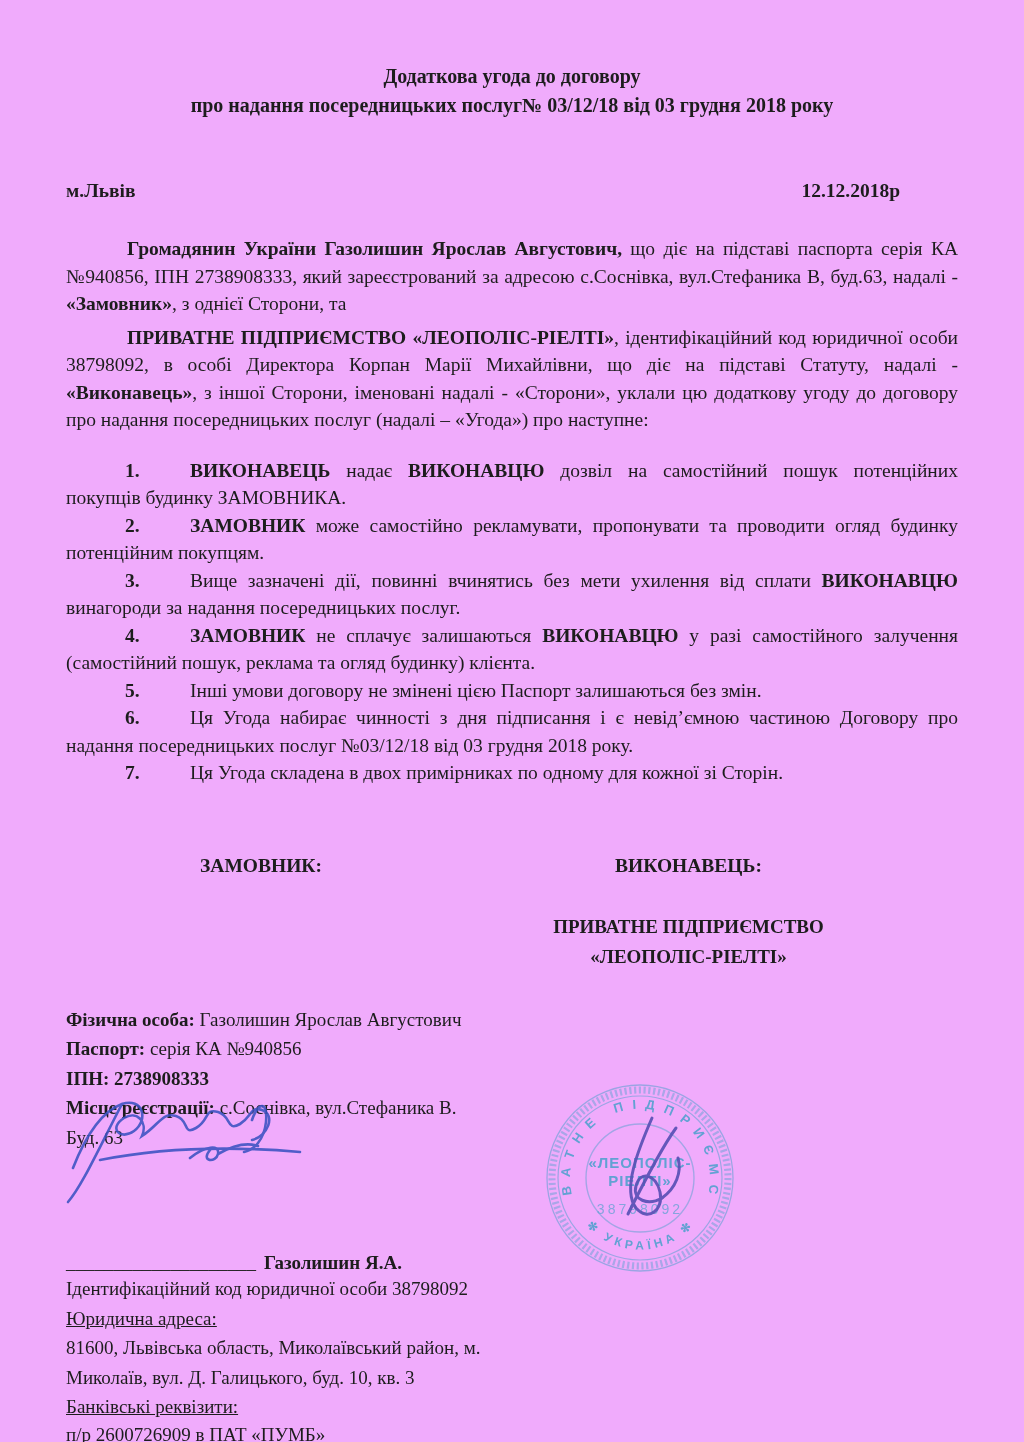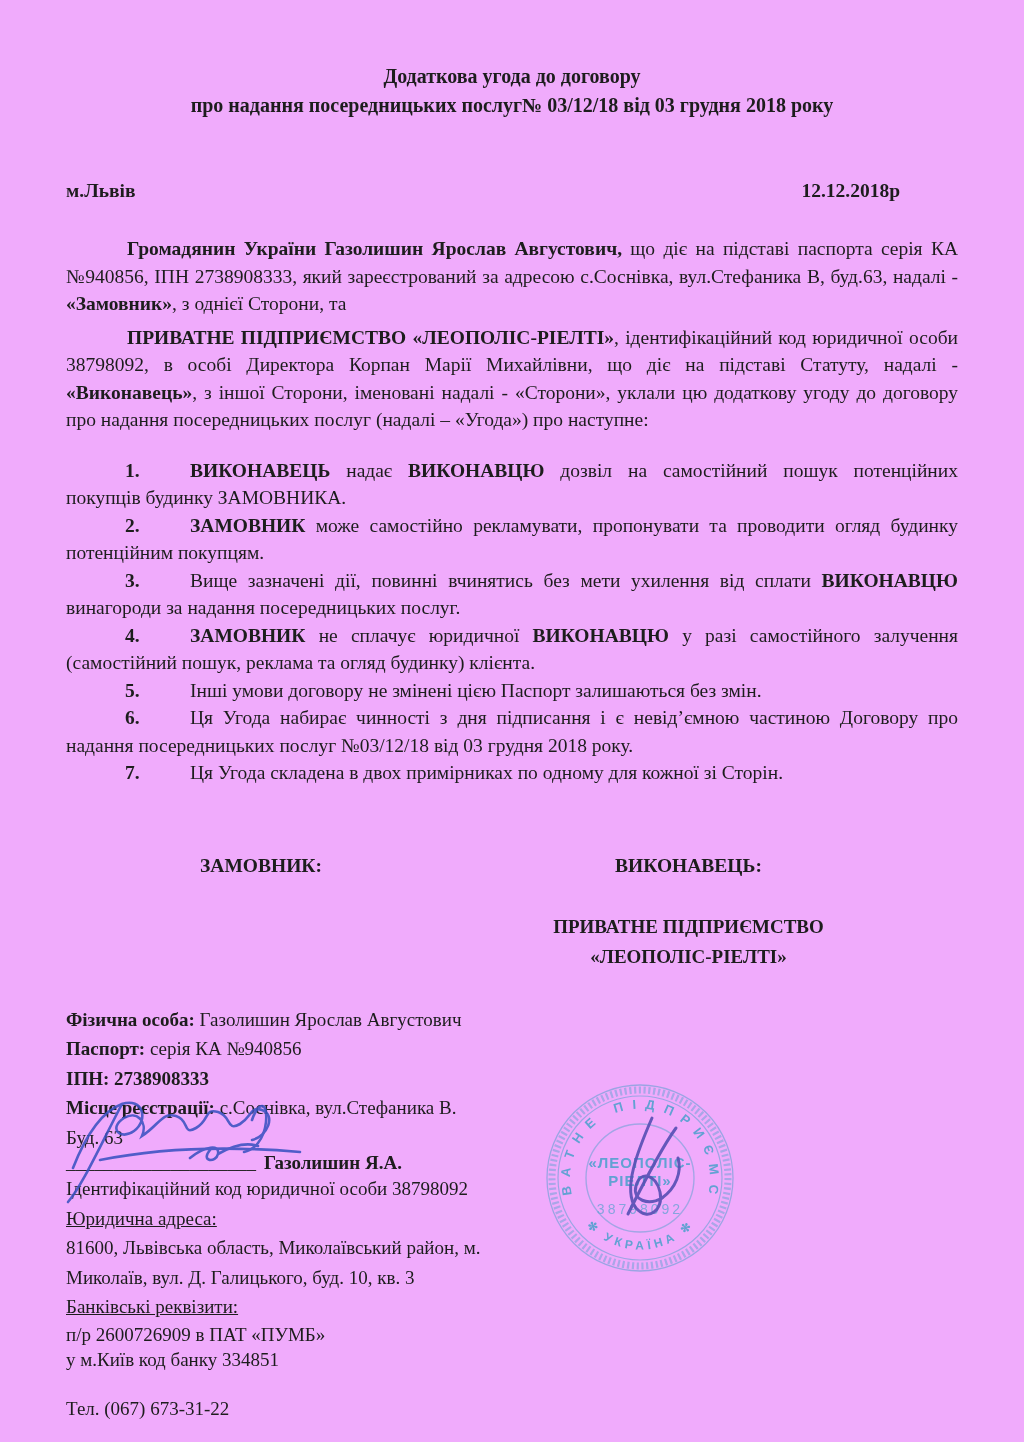--- a/index.html
+++ b/index.html
@@ -28,21 +28,21 @@
   .headers .hl { width:390px; text-align:center; }
   .headers .hr { width:465px; text-align:center; }
   .company { margin-left:390px; width:465px; text-align:center; font-weight:700; font-size:19px; line-height:30px; margin-top:35px; }
 
   .details { display:flex; margin-top:33px;flex-direction:column; }
   .col-left { width:424px; }
   .col-right { flex:1; }
   .dline { line-height:29.5px; min-height:29.5px; }
   .dline.tight { line-height:25px; min-height:25px; }
 
-  .sign-row { white-space:nowrap; }
+  .sign-row { margin-top:100px; white-space:nowrap; }
   .sign-row .uline { letter-spacing:0; }
   .sign-row .sname { font-weight:700; margin-left:8px; }
 
   .phone { margin-top:26px; }
   .director { margin-top:31px; white-space:nowrap; }
   .director .dlabel { font-weight:700; }
   .director .dline-u { margin:0 24px 0 16px; }
   .director .dname { font-weight:700; }
 
   .overlay { position:absolute; left:0; top:0; width:1024px; height:1442px; pointer-events:none; }
@@ -63,21 +63,21 @@
       <span class="date">12.12.2018р</span>
     </div>
 
     <p class="para"><span class="b">Громадянин України Газолишин Ярослав Августович,</span><span> що діє на підставі паспорта серія КА №940856, ІПН 2738908333, який зареєстрований за адресою с.Соснівка, вул.Стефаника В, буд.63, надалі - </span><span class="b">«Замовник»</span><span>, з однієї Сторони, та</span></p>
     <p class="para second"><span class="b">ПРИВАТНЕ ПІДПРИЄМСТВО «ЛЕОПОЛІС-РІЕЛТІ»</span><span>, ідентифікаційний код юридичної особи 38798092, в особі Директора Корпан Марії Михайлівни, що діє на підставі Статуту, надалі - </span><span class="b">«Виконавець»</span><span>, з іншої Сторони, іменовані надалі - «Сторони», уклали цю додаткову угоду до договору про надання посередницьких послуг (надалі – «Угода») про наступне:</span></p>
 
     <div class="items">
       <p class="item"><span class="num">1.</span><span><span class="b">ВИКОНАВЕЦЬ</span><span> надає </span><span class="b">ВИКОНАВЦЮ</span><span> дозвіл на самостійний пошук потенційних покупців будинку ЗАМОВНИКА.</span></span></p>
       <p class="item"><span class="num">2.</span><span><span class="b">ЗАМОВНИК</span><span> може самостійно рекламувати, пропонувати та проводити огляд будинку потенційним покупцям.</span></span></p>
       <p class="item"><span class="num">3.</span><span><span>Вище зазначені дії, повинні вчинятись без мети ухилення від сплати </span><span class="b">ВИКОНАВЦЮ</span><span> винагороди за надання посередницьких послуг.</span></span></p>
-      <p class="item"><span class="num">4.</span><span><span class="b">ЗАМОВНИК</span><span> не сплачує юридичної </span><span class="b">ВИКОНАВЦЮ</span><span> у разі самостійного залучення (самостійний пошук, реклама та огляд будинку) клієнта.</span></span></p>
+      <p class="item"><span class="num">4.</span><span><span class="b">ЗАМОВНИК</span><span> не сплачує залишаються </span><span class="b">ВИКОНАВЦЮ</span><span> у разі самостійного залучення (самостійний пошук, реклама та огляд будинку) клієнта.</span></span></p>
       <p class="item"><span class="num">5.</span><span><span>Інші умови договору не змінені цією Паспорт залишаються без змін.</span></span></p>
       <p class="item"><span class="num">6.</span><span><span>Ця Угода набирає чинності з дня підписання і є невід’ємною частиною Договору про надання посередницьких послуг №03/12/18 від 03 грудня 2018 року.</span></span></p>
       <p class="item"><span class="num">7.</span><span><span>Ця Угода складена в двох примірниках по одному для кожної зі Сторін.</span></span></p>
     </div>
 
     <div class="sig-section">
       <div class="headers">
         <div class="hl">ЗАМОВНИК:</div>
         <div class="hr">ВИКОНАВЕЦЬ:</div>
       </div>

